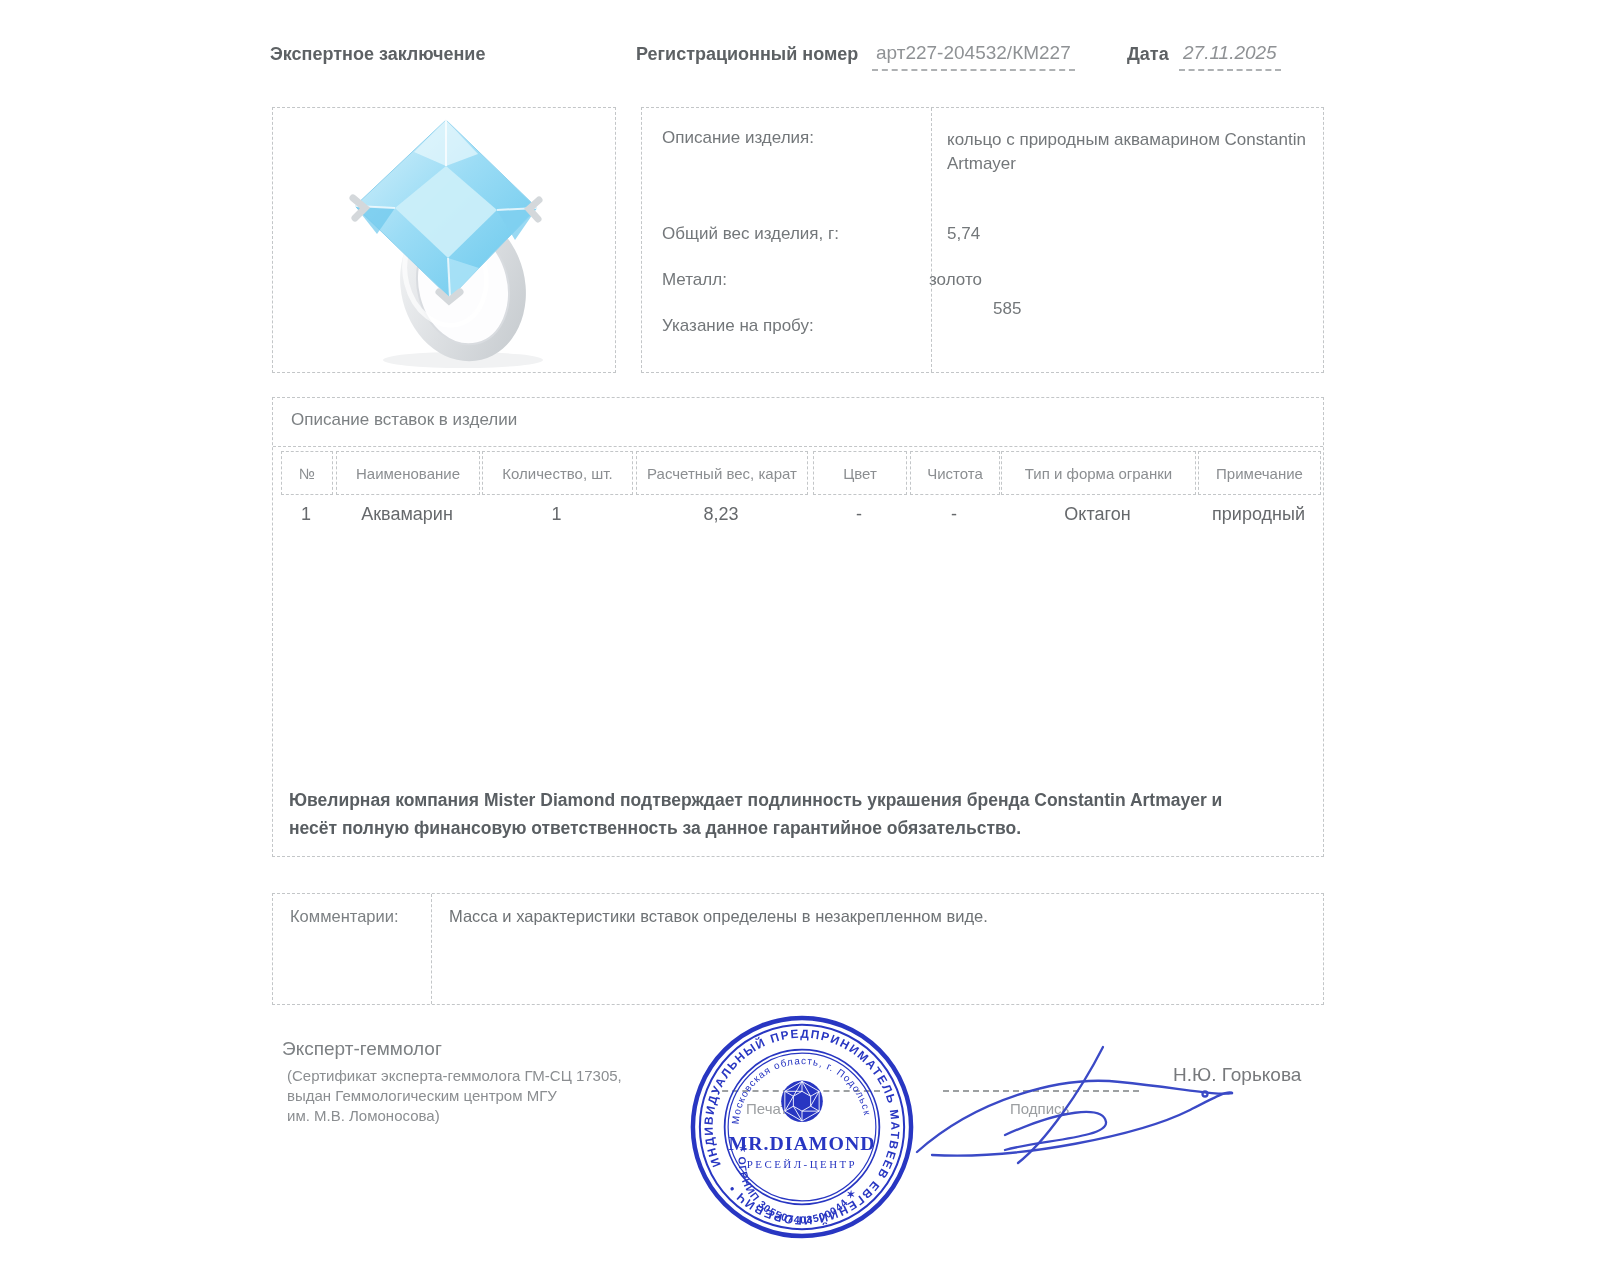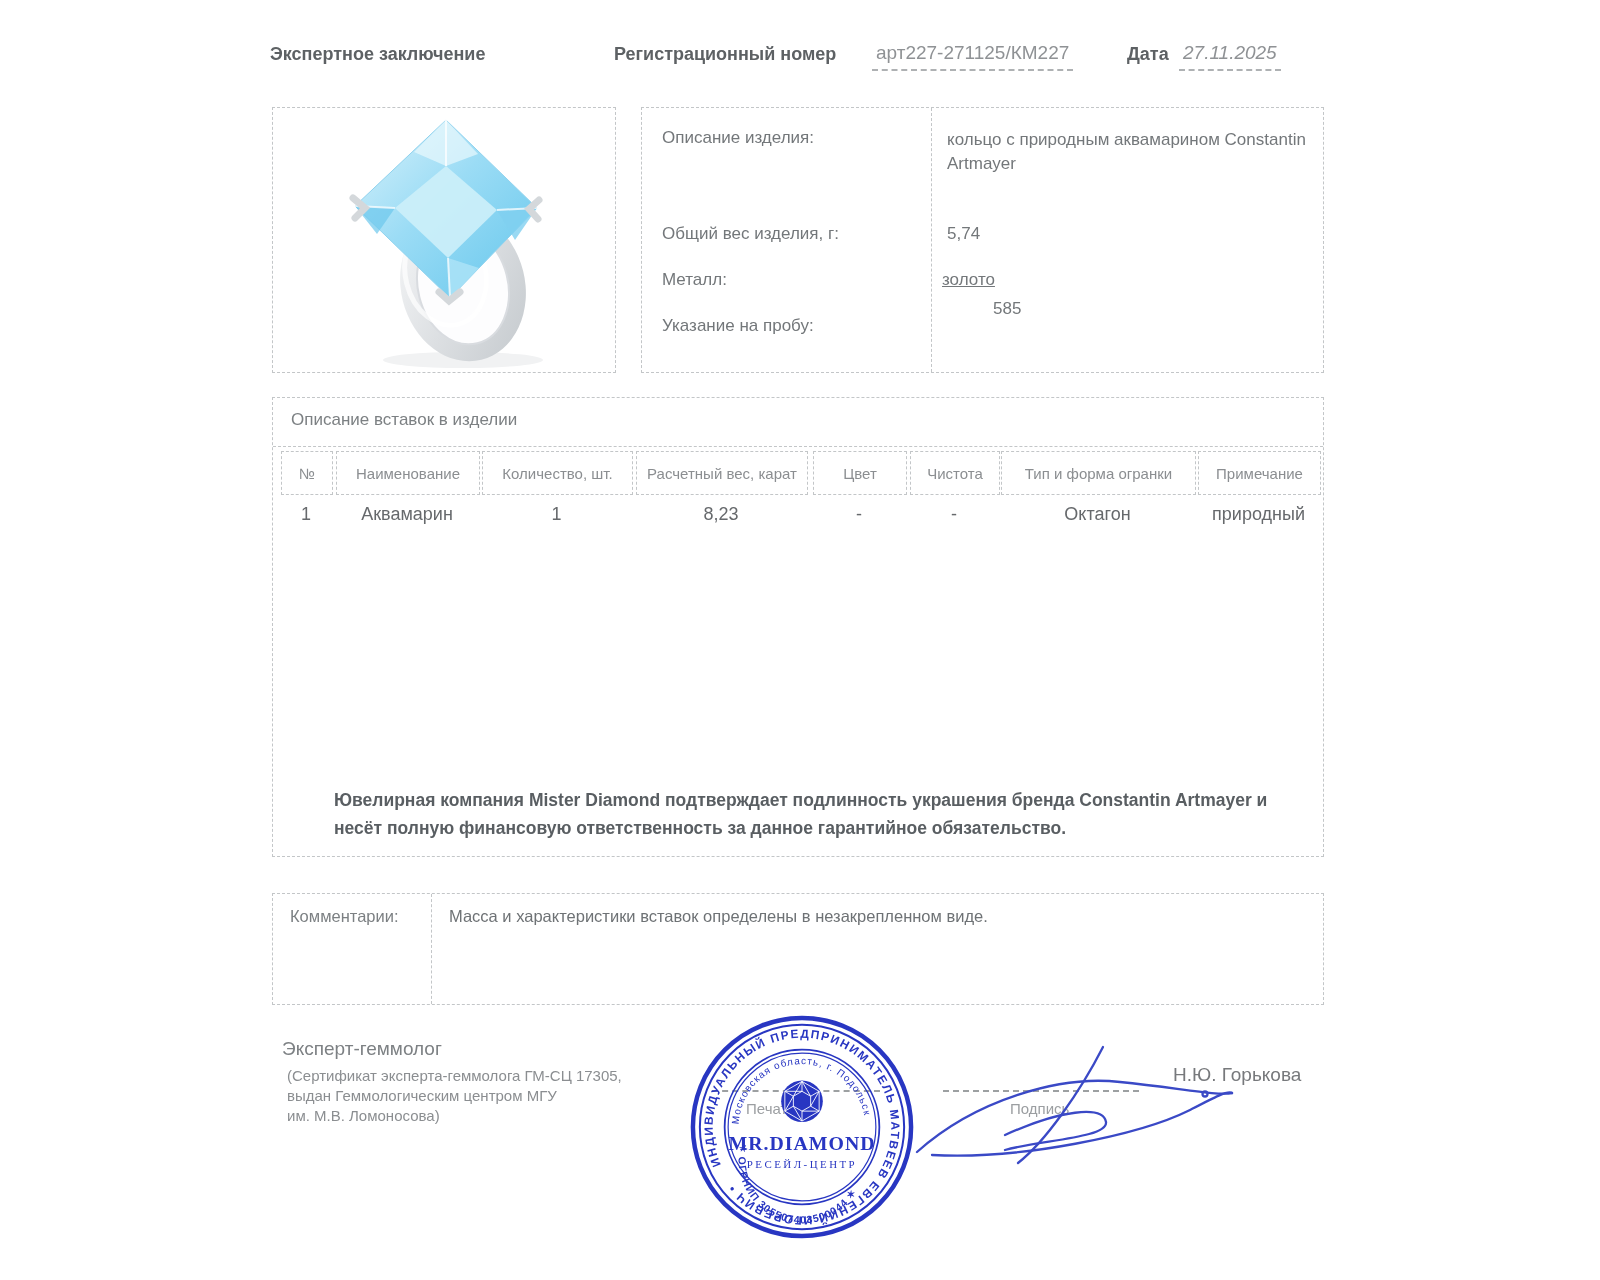--- a/index.html
+++ b/index.html
@@ -20,22 +20,22 @@
   .small-gray{font-size:15px;color:#8b8e91;line-height:20px;}
   .sig-label{font-size:15px;color:#9b9ea1;}
   .dash-line{border-top:2px dashed #9da0a2;}
 </style>
 </head>
 <body>
 
 <div class="page">
 
   <div class="abs hdr-label" style="left:270px;top:44px;">Экспертное заключение</div>
-  <div class="abs hdr-label" style="left:614px;top:44px;">Регистрационный номер</div>
-  <div class="abs hdr-value" style="left:872px;top:42px;">арт227-271125/КМ227</div>
+  <div class="abs hdr-label" style="left:636px;top:44px;">Регистрационный номер</div>
+  <div class="abs hdr-value" style="left:872px;top:42px;">арт227-204532/КМ227</div>
   <div class="abs hdr-label" style="left:1127px;top:44px;">Дата</div>
   <div class="abs hdr-value" style="left:1179px;top:42px;font-style:italic;">27.11.2025</div>
 
   <div class="abs dashed-box" style="left:272px;top:107px;width:342px;height:264px;">
     <svg width="342" height="264" viewBox="0 0 342 264">
       <defs>
         <linearGradient id="gStone" x1="0" y1="0" x2="1" y2="1">
           <stop offset="0" stop-color="#d9f2fb"></stop>
           <stop offset="0.45" stop-color="#9bdcf5"></stop>
           <stop offset="1" stop-color="#64c6ec"></stop>
@@ -73,21 +73,21 @@
     </svg>
   </div>
 
   <div class="abs dashed-box" style="left:641px;top:107px;width:681px;height:264px;">
     <div class="abs" style="left:289px;top:0;bottom:0;border-left:1.5px dashed #c3c6c8;"></div>
     <div class="abs info-label" style="left:20px;top:20px;">Описание изделия:</div>
     <div class="abs info-value" style="left:305px;top:20px;width:370px;line-height:24px;">кольцо с природным аквамарином Constantin Artmayer</div>
     <div class="abs info-label" style="left:20px;top:116px;">Общий вес изделия, г:</div>
     <div class="abs info-value" style="left:305px;top:116px;">5,74</div>
     <div class="abs info-label" style="left:20px;top:162px;">Металл:</div>
-    <div class="abs info-value" style="left:300px;top:162px;text-decoration:underline;">золото</div>
+    <div class="abs info-value" style="left:287px;top:162px;">золото</div>
     <div class="abs info-label" style="left:20px;top:208px;">Указание на пробу:</div>
     <div class="abs info-value" style="left:305px;top:191px;margin-left:46px;">585</div>
   </div>
 
   <div class="abs dashed-box" style="left:272px;top:397px;width:1050px;height:458px;">
     <div class="abs sec-title" style="left:18px;top:12px;">Описание вставок в изделии</div>
     <div class="abs" style="left:0;right:0;top:48px;border-top:1.5px dashed #c3c6c8;"></div>
 
     <div class="abs th" style="left:8px;  top:53px;width:50px; height:42px;">№</div>
     <div class="abs th" style="left:63px; top:53px;width:142px;height:42px;">Наименование</div>
@@ -102,21 +102,21 @@
       <div class="abs td" style="left:8px;  top:100px;width:50px; height:32px;">1</div>
       <div class="abs td" style="left:63px; top:100px;width:142px;height:32px;">Аквамарин</div>
       <div class="abs td" style="left:209px;top:100px;width:149px;height:32px;">1</div>
       <div class="abs td" style="left:363px;top:100px;width:170px;height:32px;">8,23</div>
       <div class="abs td" style="left:540px;top:100px;width:92px; height:32px;">-</div>
       <div class="abs td" style="left:637px;top:100px;width:88px; height:32px;">-</div>
       <div class="abs td" style="left:728px;top:100px;width:193px;height:32px;">Октагон</div>
       <div class="abs td" style="left:925px;top:100px;width:121px;height:32px;">природный</div>
     </div>
 
-    <div class="abs statement" style="left:16px;top:388px;width:1020px;margin-left:45px;">
+    <div class="abs statement" style="left:16px;top:388px;width:1020px;">
       <div>Ювелирная компания Mister Diamond подтверждает подлинность украшения бренда Constantin Artmayer и</div>
       <div>несёт полную финансовую ответственность за данное гарантийное обязательство.</div>
     </div>
   </div>
 
   <div class="abs dashed-box" style="left:272px;top:893px;width:1050px;height:110px;">
     <div class="abs" style="left:158px;top:0;bottom:0;border-left:1.5px dashed #c3c6c8;"></div>
     <div class="abs cmt" style="left:17px;top:13px;color:#7c8083;">Комментарии:</div>
     <div class="abs cmt" style="left:176px;top:13px;width:850px;">Масса и характеристики вставок определены в незакрепленном виде.</div>
   </div>

